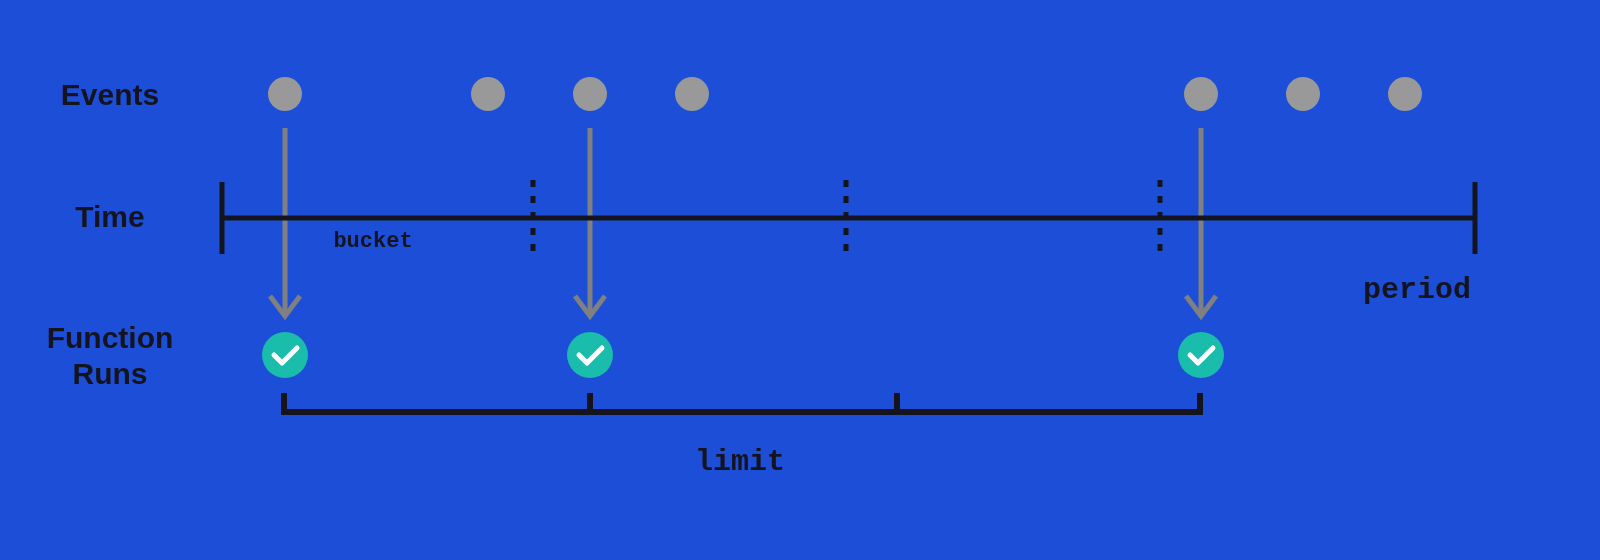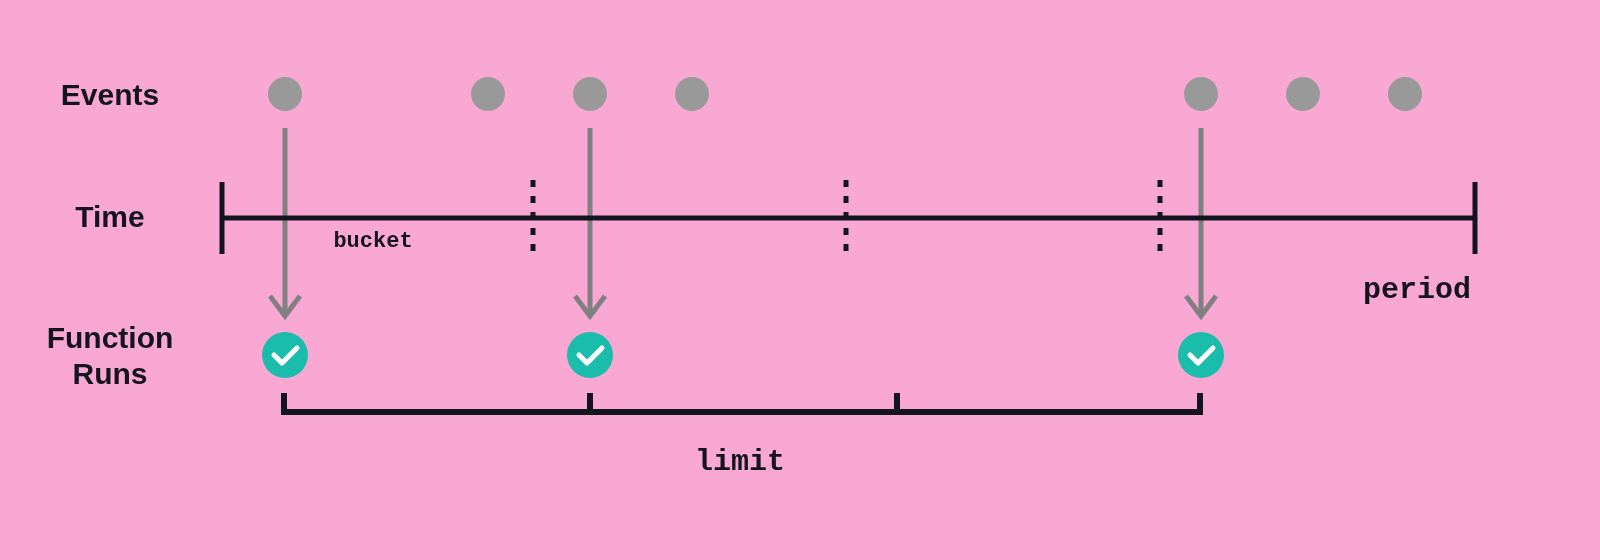--- a/index.html
+++ b/index.html
@@ -11,21 +11,21 @@
   body {
     width: 1600px;
     height: 560px;
     overflow: hidden;
     font-family: "Liberation Sans", sans-serif;
   }
   #stage {
     position: relative;
     width: 1600px;
     height: 560px;
-    background: #f9a8d4;
+    background: #1d4ed8;
   }
   svg#diagram {
     position: absolute;
     left: 0;
     top: 0;
     width: 1600px;
     height: 560px;
     display: block;
   }
   .row-label {

